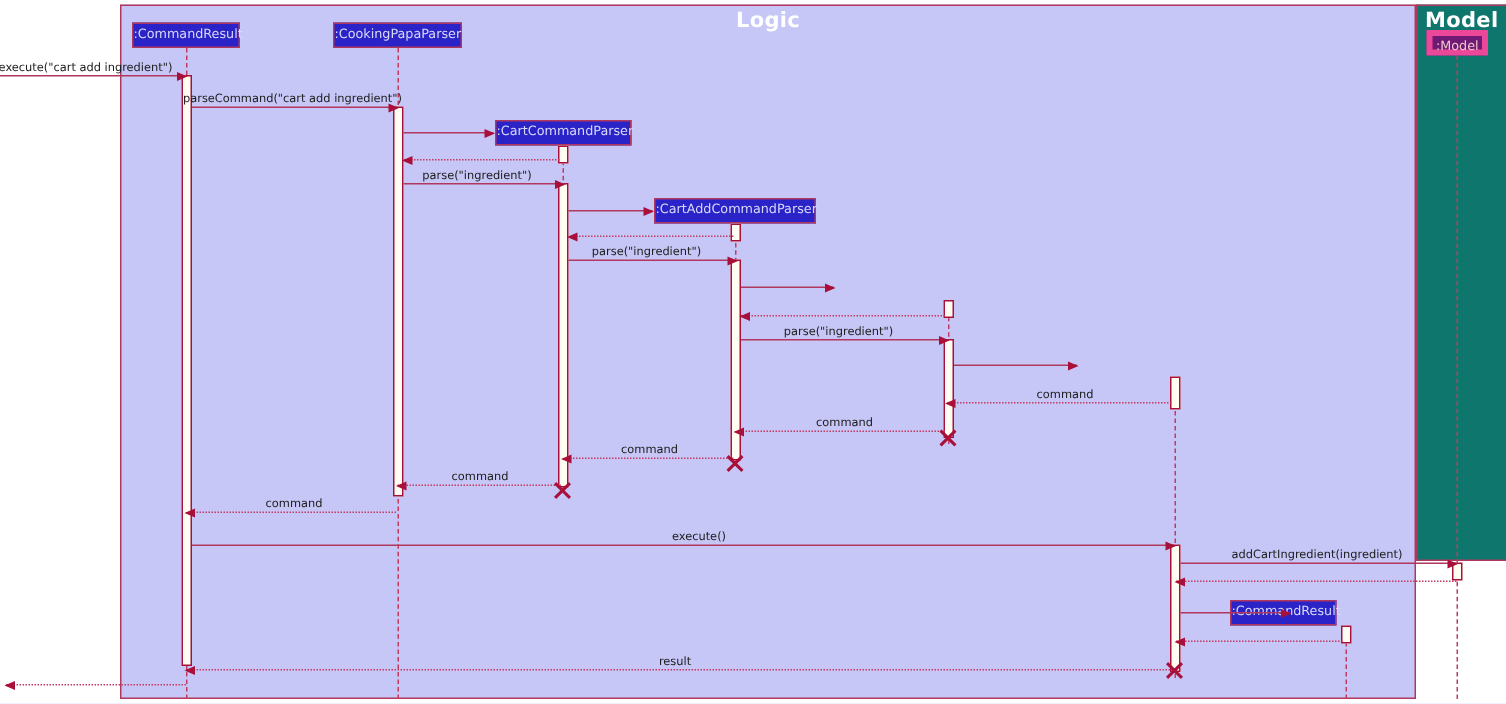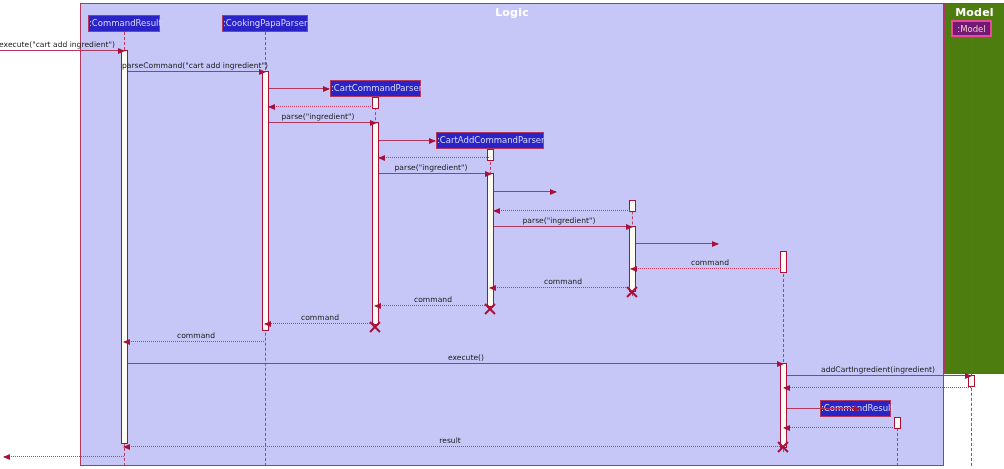--- a/index.html
+++ b/index.html
@@ -10,38 +10,38 @@
   #stage{position:absolute;left:0;top:0;width:1004px;height:469px;}
 
   
   .panel{position:absolute;box-sizing:border-box;}
   .panel-logic{
     left:80px;top:3px;width:864px;height:463px;
     background:#c6c6f7;border:1px solid #b0385f;
   }
   .panel-model{
     left:944px;top:3px;width:60px;height:371px;
-    background:#4d7c0f;border:1px solid #b0385f;border-right:none;
+    background:#0f766e;border:1px solid #b0385f;border-right:none;
   }
   .panel-title{
     position:absolute;left:0;right:0;top:2px;
-    text-align:center;color:#ffffff;font-size:11px;font-weight:bold;
+    text-align:center;color:#ffffff;font-size:14px;font-weight:bold;
     letter-spacing:.2px;
   }
 
   
   .pbox{
     position:absolute;box-sizing:border-box;
     background:#2a24c8;border:1px solid #b0385f;
     color:#d8d8f8;font-size:8.5px;
     height:17px;line-height:15px;text-align:center;
     white-space:nowrap;
   }
   .pbox.model{
-    background:#701a75;border:2px solid #ec4899;color:#f0c8ce;
+    background:#701a75;border:4px solid #ec4899;color:#f0c8ce;
   }
 
   
   .lifeline{
     position:absolute;width:0;
     border-left:1px dashed #c33a60;
   }
 
   
   .act{

